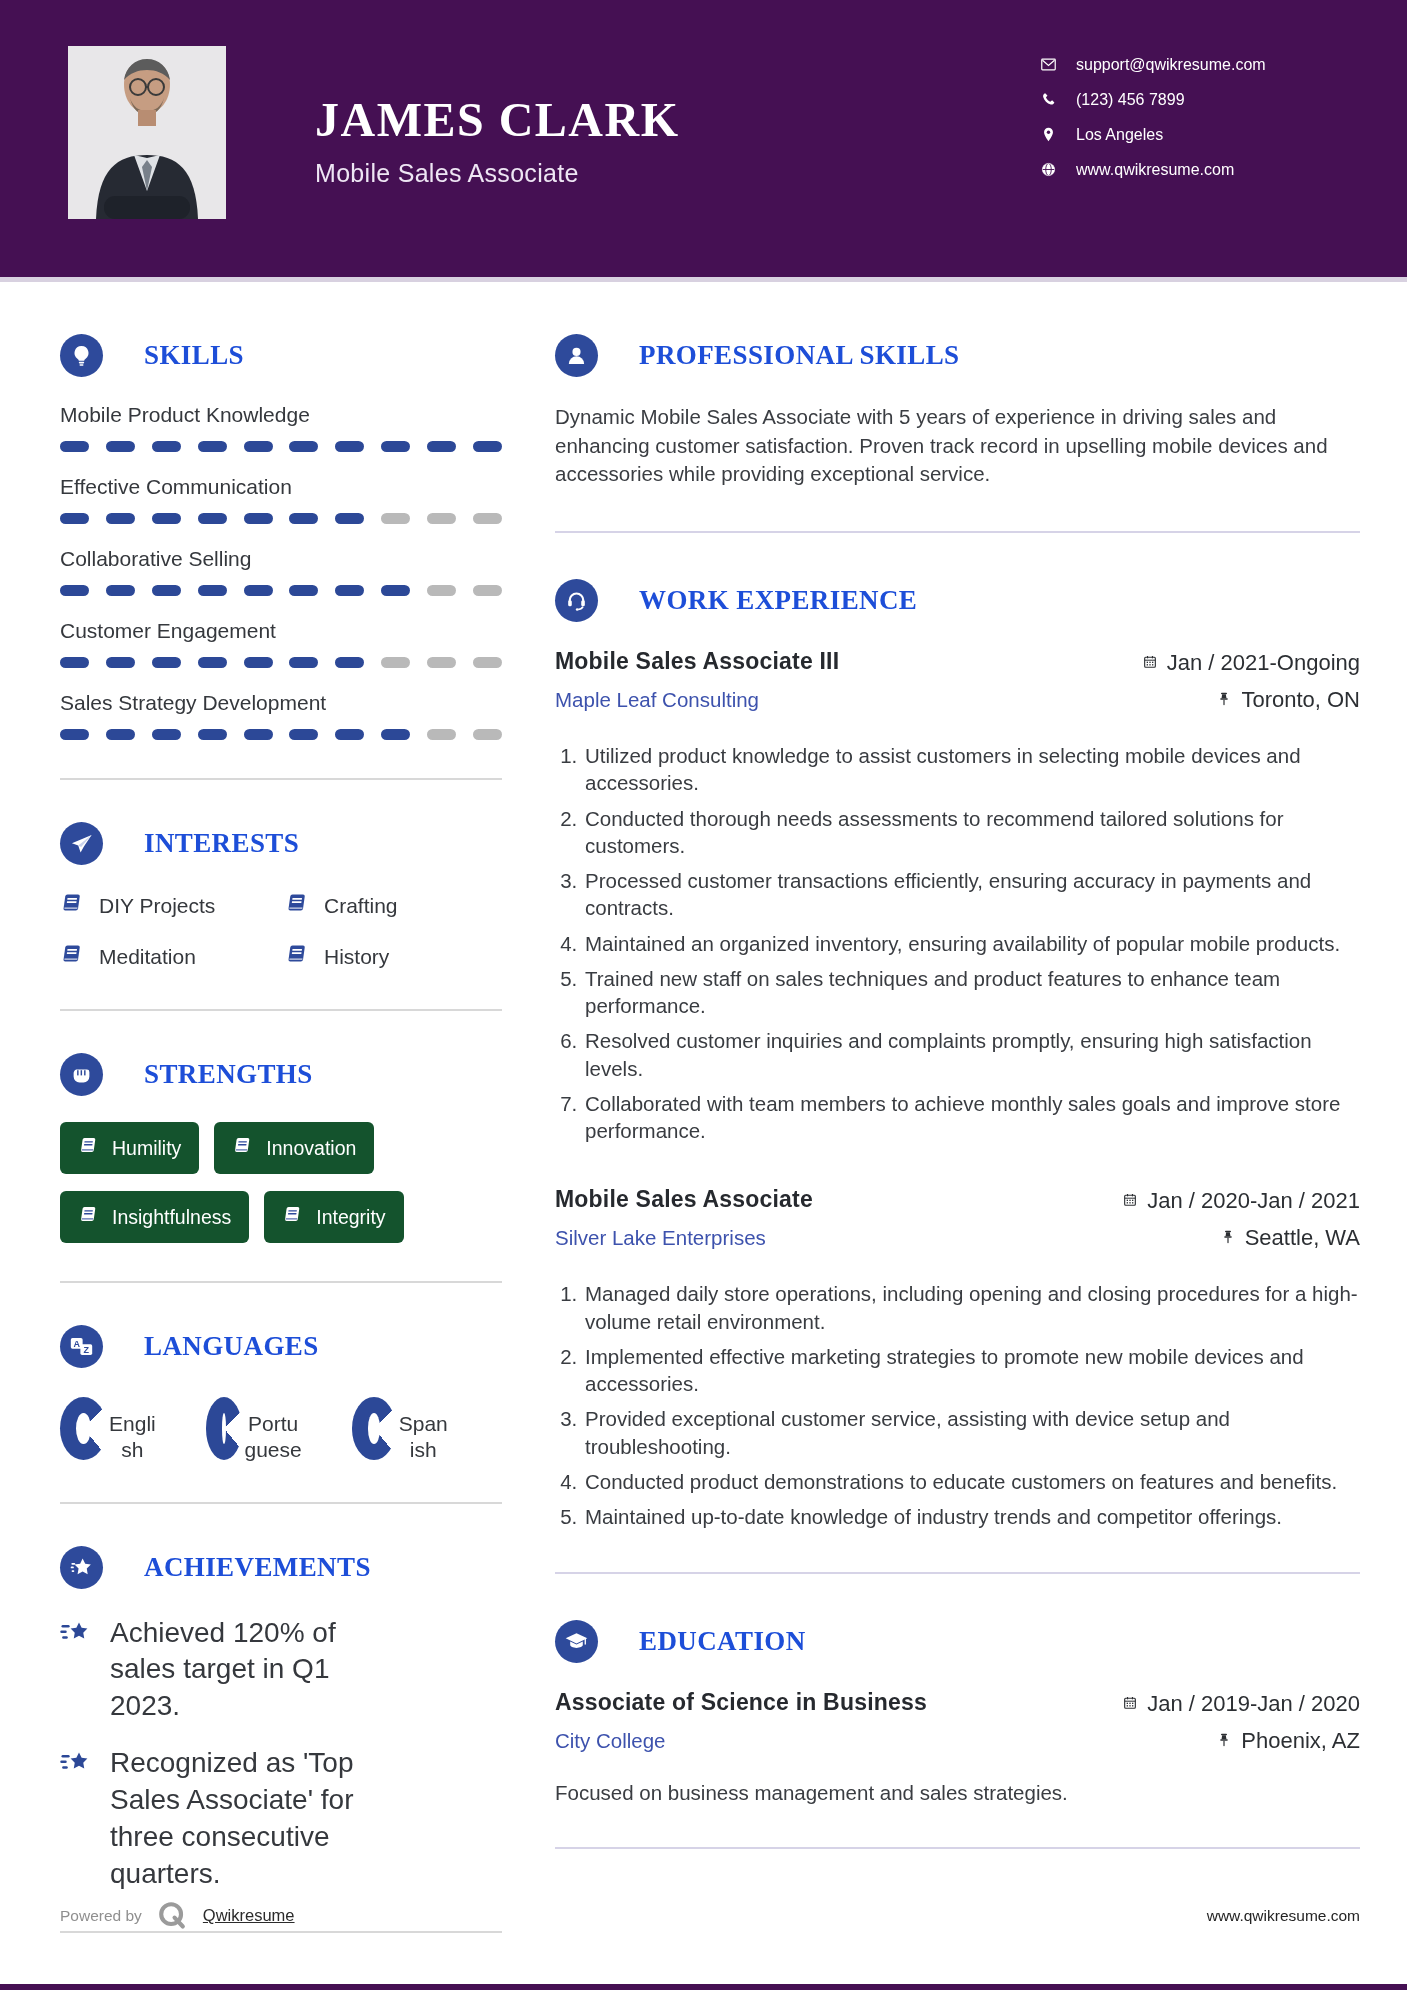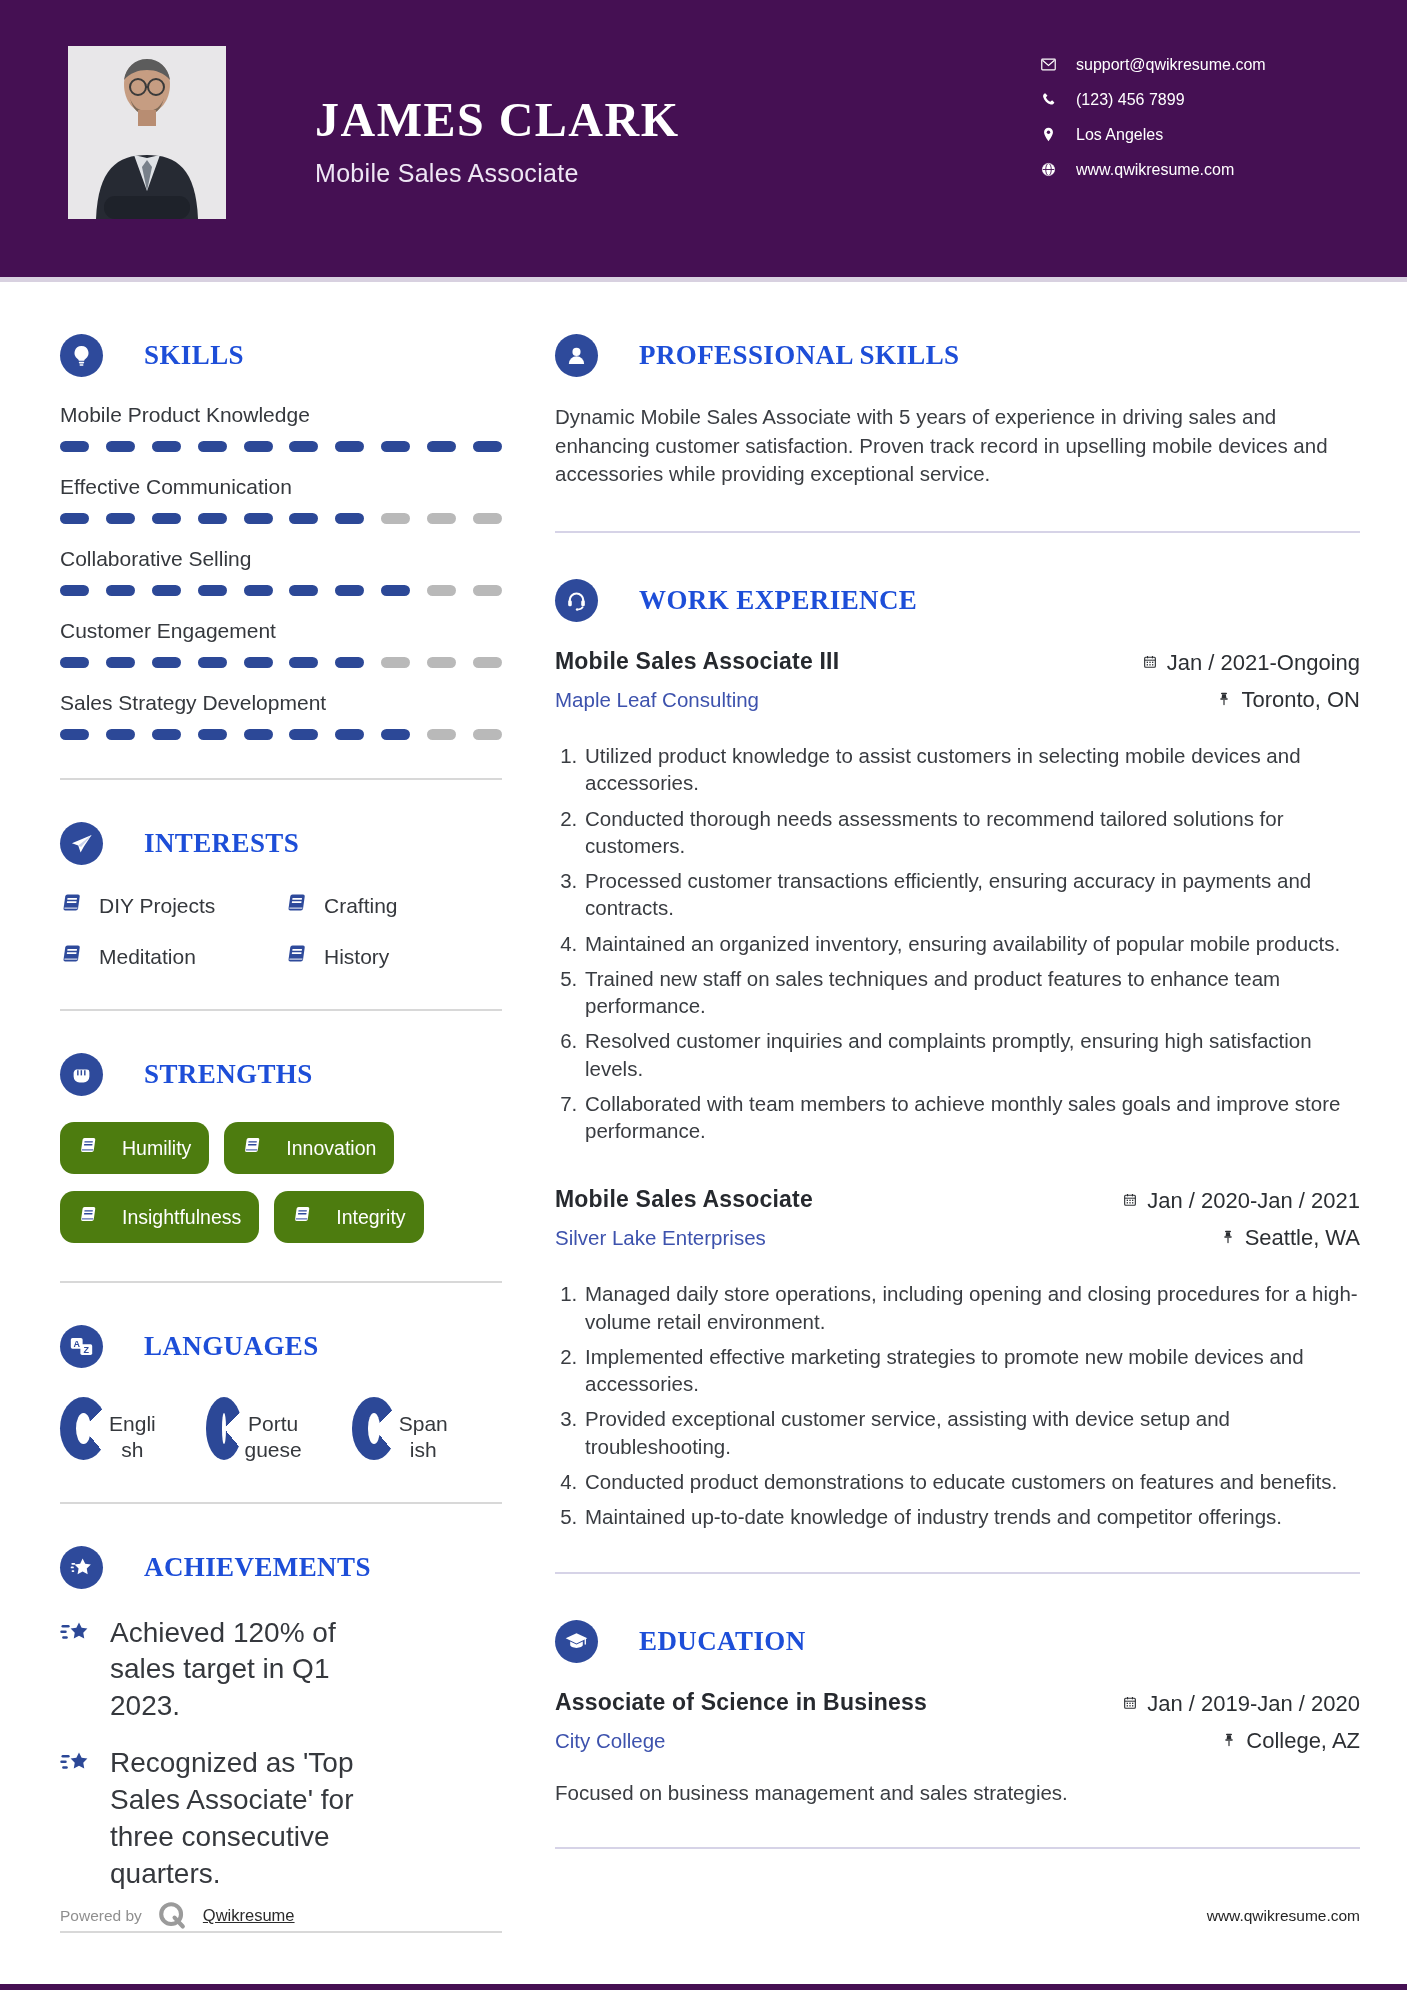--- a/index.html
+++ b/index.html
@@ -39,22 +39,22 @@
   .dash{width:29px;height:11px;border-radius:6px;background:#2c4897;}
   .dash.empty{background:#b9b9b9;}
 
   
   .interests-grid{display:grid;grid-template-columns:1fr 1fr;row-gap:22px;column-gap:8px;}
   .interest{display:flex;align-items:center;gap:15px;font-size:21px;color:#35383d;}
   .interest svg{width:24px;height:24px;flex:0 0 auto;}
 
   
   .chips{display:flex;flex-wrap:wrap;gap:17px 15px;}
-  .chip{display:inline-flex;align-items:center;gap:23px;background:#4d7c0f;color:#fff;
-        font-size:19.5px;padding:13px 18px;border-radius:14px;}
+  .chip{display:inline-flex;align-items:center;gap:13px;background:#14532d;color:#fff;
+        font-size:19.5px;padding:13px 18px;border-radius:6px;}
   .chip svg{width:21px;height:21px;}
 
   
   .langs{display:flex;gap:48px;}
   .lang{width:98px;display:flex;flex-direction:row;align-items:center;}
   .donut{width:63px;height:63px;border-radius:50%;position:relative;
          background:conic-gradient(from 140deg,#2c4897 0 265deg,transparent 265deg 360deg);}
   .donut::after{content:"";position:absolute;inset:16px;background:#fff;border-radius:50%;}
   .lang-label{margin-top:17px;font-size:21px;color:#35383d;text-align:center;
               word-break:break-all;line-height:1.25;}
@@ -581,21 +581,21 @@
                   </svg></span>
               <span>Jan / 2019-Jan / 2020</span>
             </div>
             <div class="meta-row">
               <span class="mi"><svg viewBox="0 0 24 24" fill="#2c2f33" width="16" height="16">
                     <rect x="7.5" y="2.5" width="9" height="2.2" rx="1.1"></rect>
                     <path d="M9.3 4.7h5.4l1 6.3H8.3z"></path>
                     <rect x="6.3" y="11" width="11.4" height="2.2" rx="1.1"></rect>
                     <rect x="11.1" y="13.2" width="1.8" height="8" rx=".9"></rect>
                   </svg></span>
-              <span>College, AZ</span>
+              <span>Phoenix, AZ</span>
             </div>
           </div>
         </div>
         <div class="edu-desc">Focused on business management and sales strategies.</div>
       </div>
 
       <hr class="divider-r">
     </div>
   </div>
 

